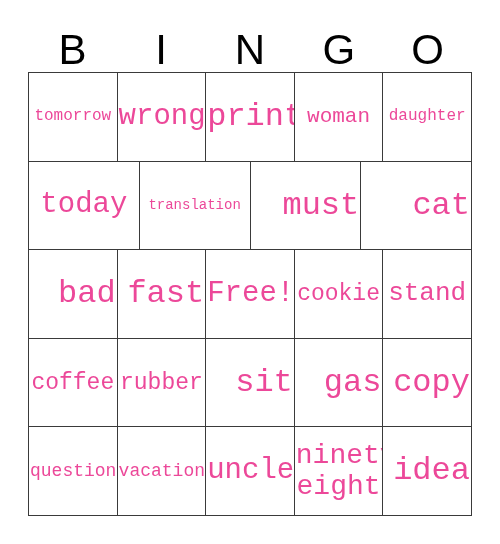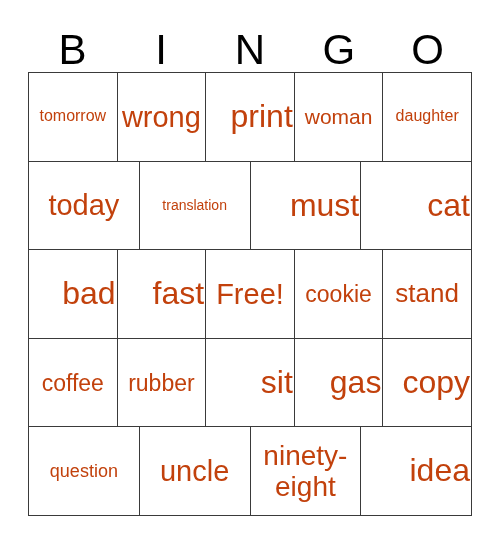--- a/index.html
+++ b/index.html
@@ -65,23 +65,24 @@
     justify-content: center;
     text-align: center;
     overflow: hidden;
     background: #ffffff;
   }
   .cell-text {
     display: block;
     width: 100%;
     line-height: 1.05;
     white-space: pre-line;
-    color: #c2410c;
+    color: #ec4899;
     padding: 0 1px;
     box-sizing: border-box;
+    font-family: Liberation Mono, monospace;
   }
 
   
   .fs-xs   { font-size: 14px; }
   .fs-s    { font-size: 16px; }
   .fs-sm   { font-size: 18px; }
   .fs-m    { font-size: 21px; }
   .fs-ml   { font-size: 23px; }
   .fs-l    { font-size: 26px; text-align: center; }
   .fs-xl   { font-size: 29px; }
@@ -170,20 +171,23 @@
       <div class="cell">
           <span class="cell-text fs-xxl">copy</span>
         </div>
     </div>
 
     <div class="grid-row">
       <div class="cell">
           <span class="cell-text fs-sm">question</span>
         </div>
       <div class="cell">
+          <span class="cell-text fs-sm">vacation</span>
+        </div>
+      <div class="cell">
           <span class="cell-text fs-xl">uncle</span>
         </div>
       <div class="cell">
           <span class="cell-text fs-wrap">ninety-
 eight</span>
         </div>
       <div class="cell">
           <span class="cell-text fs-xxl">idea</span>
         </div>
     </div>

